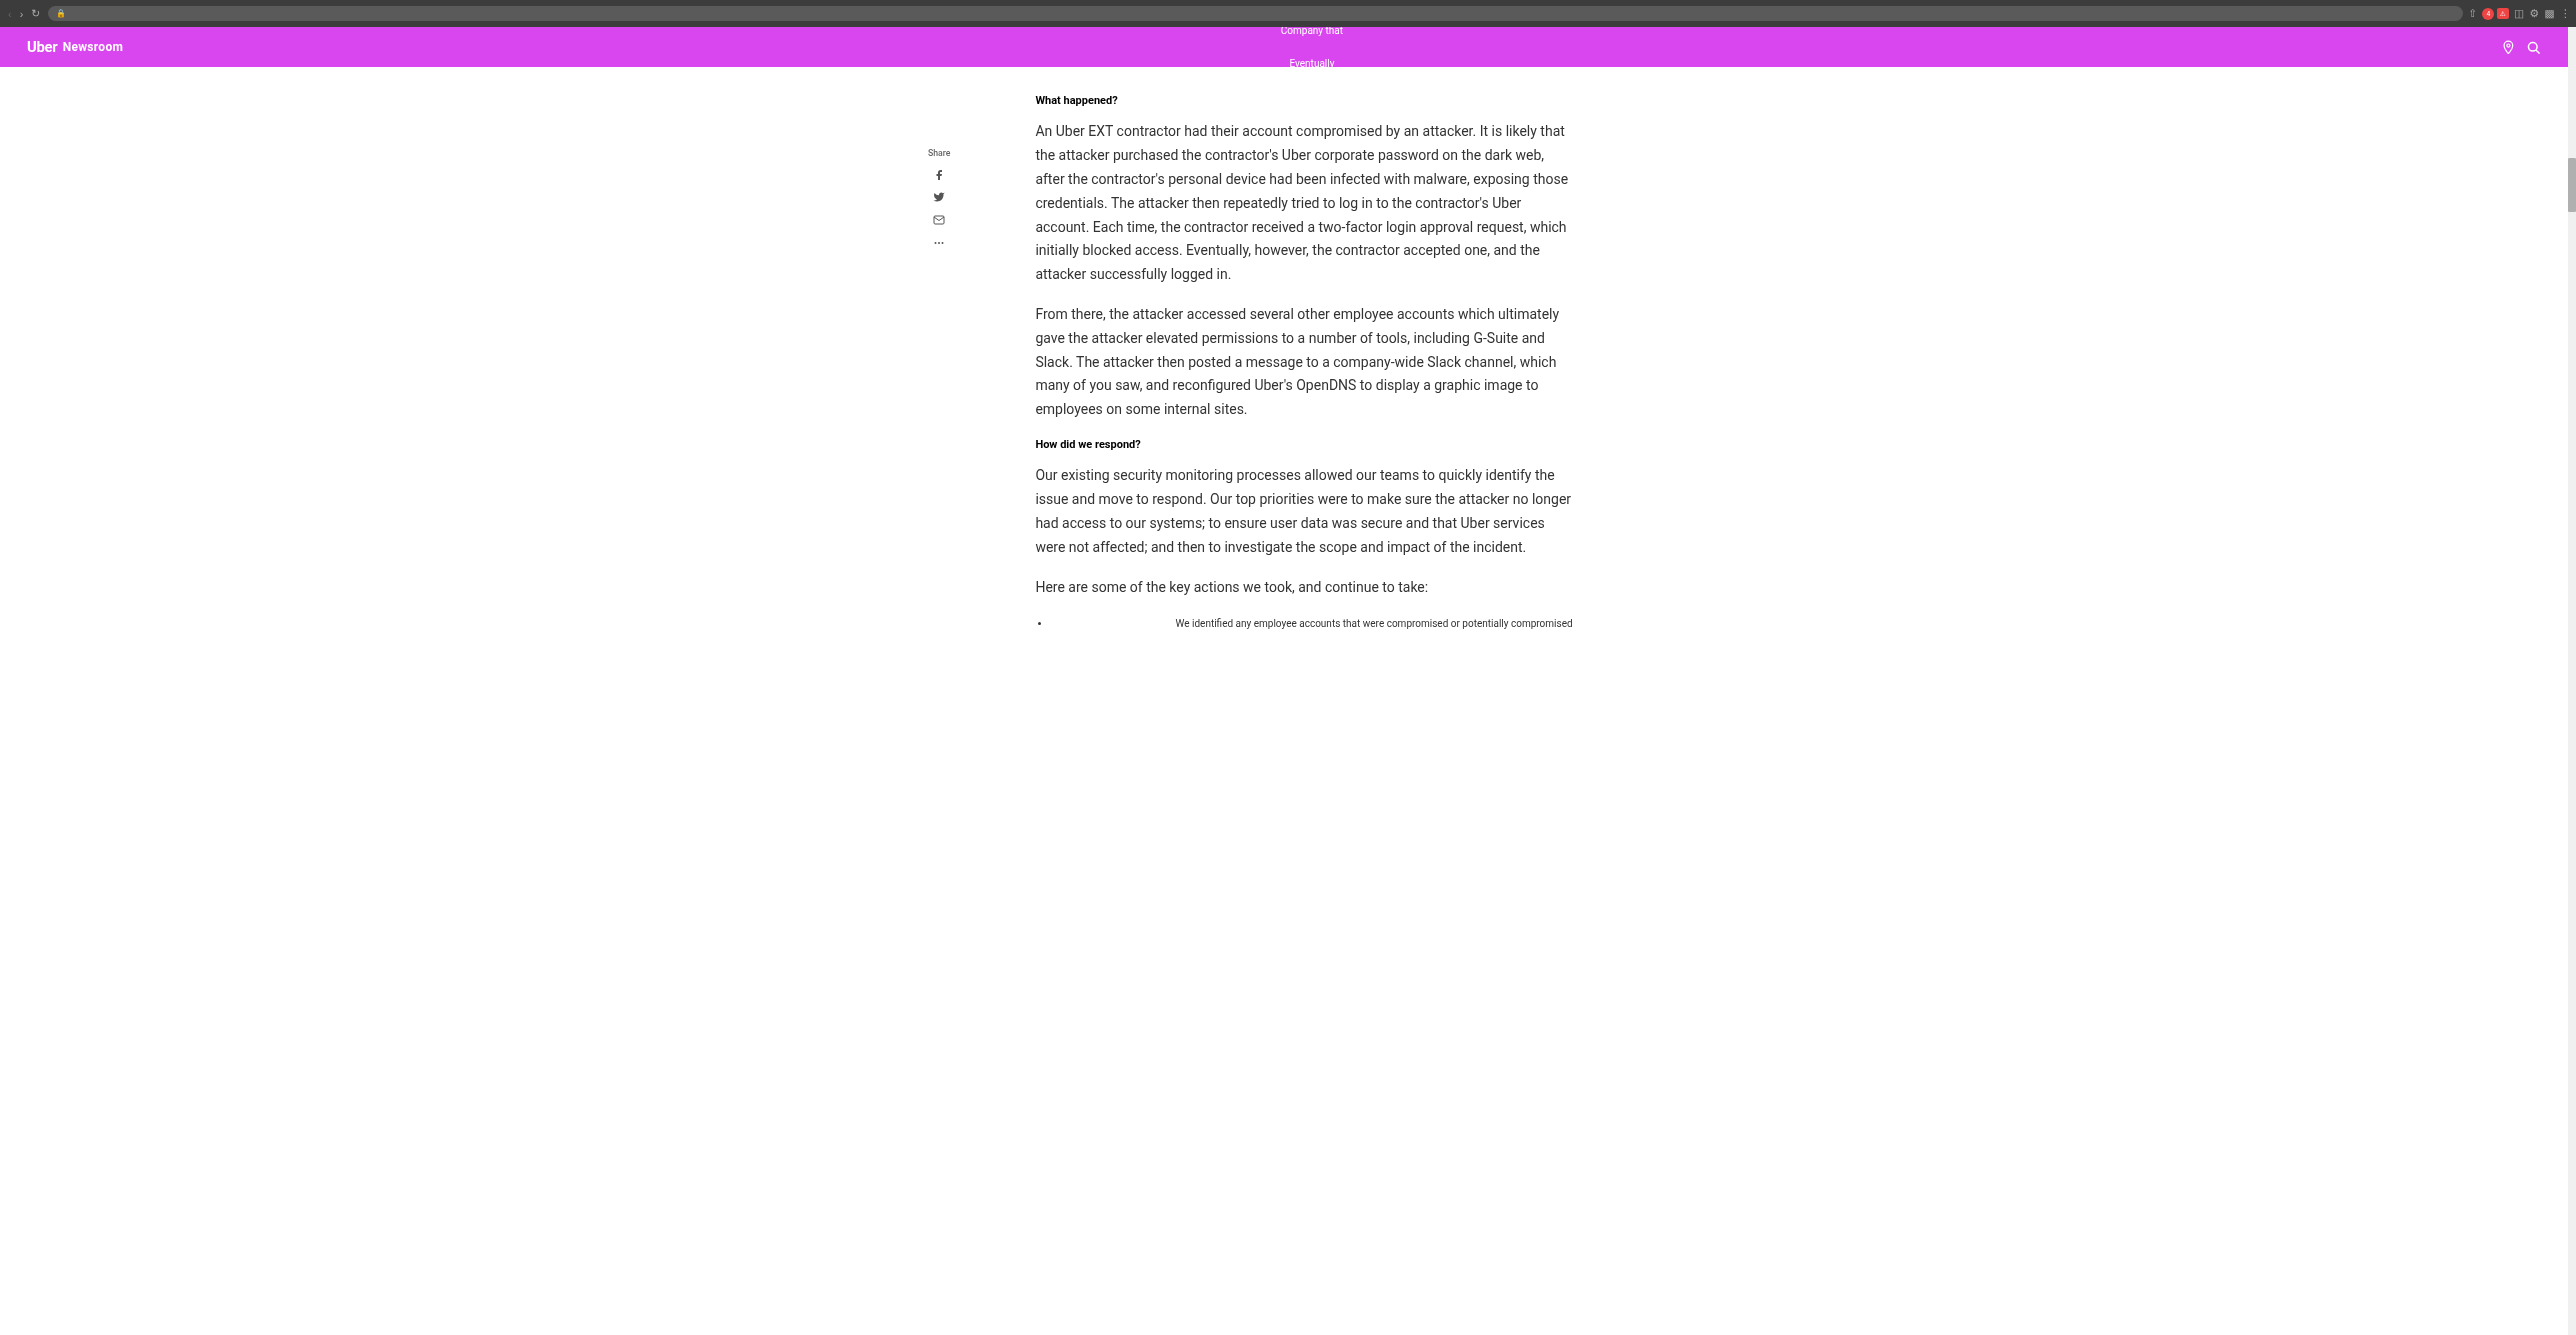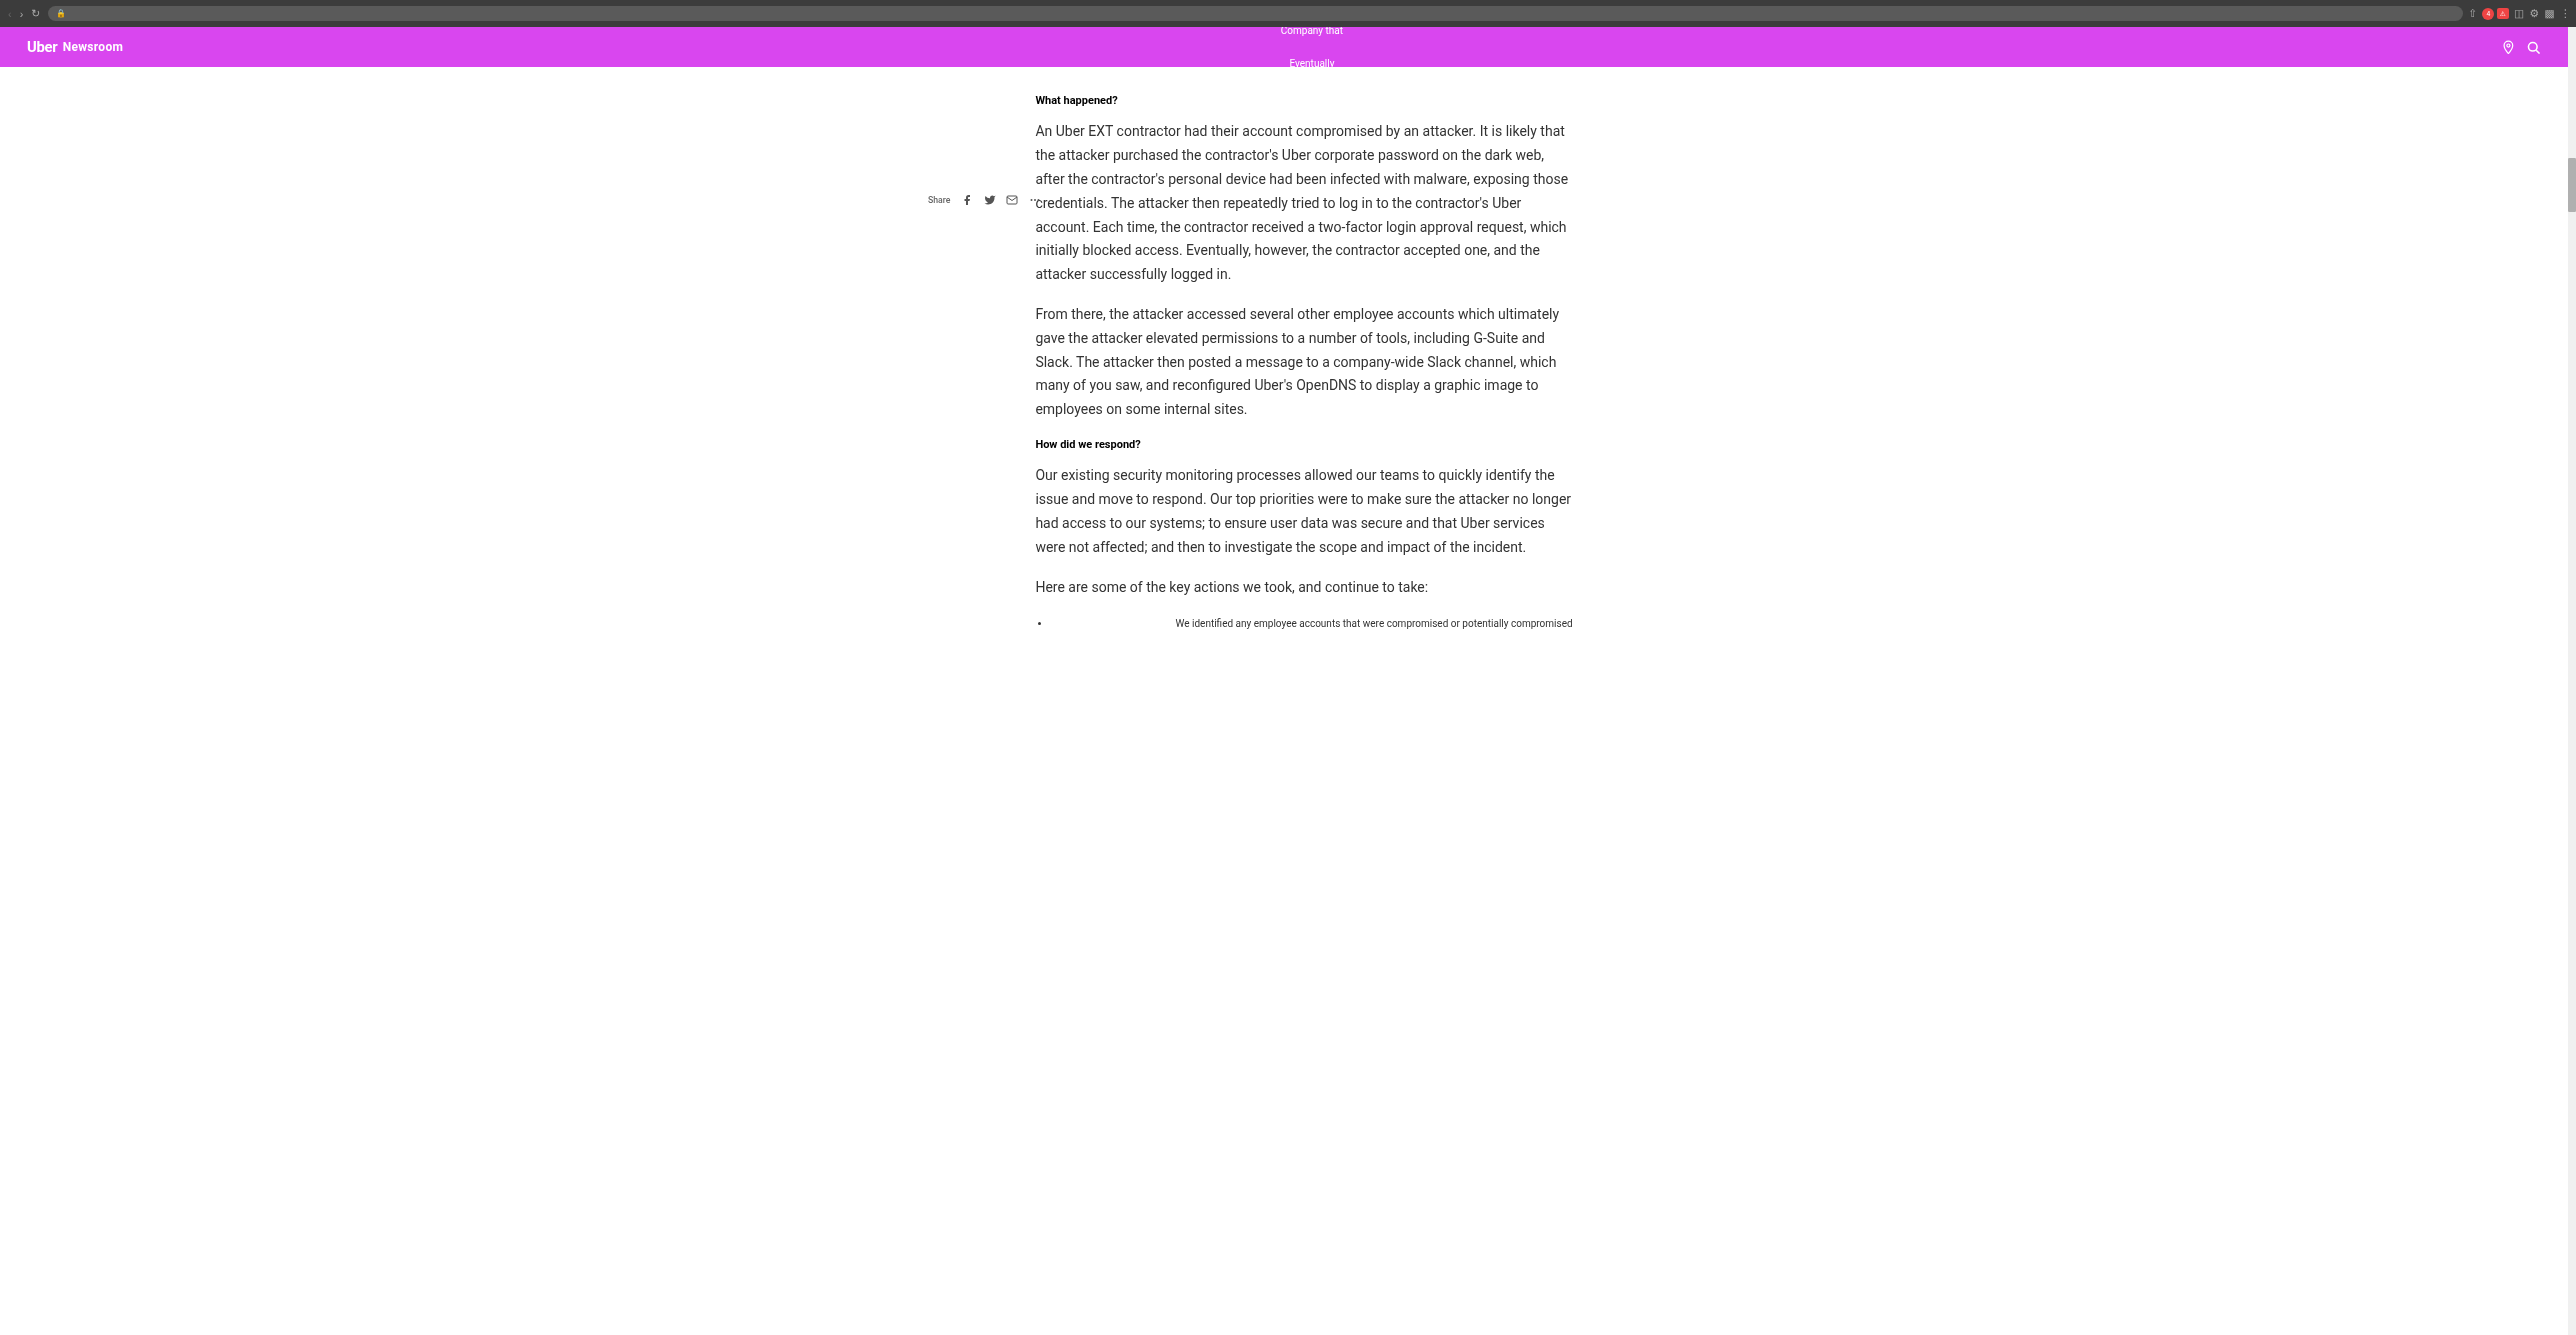--- a/index.html
+++ b/index.html
@@ -199,24 +199,23 @@
       padding: 27px 13.4px 40px;
       position: relative;
     }
 
     
     .share-sidebar {
       position: absolute;
       left: -54px;
       top: 81px;
       display: flex;
-      flex-direction: row;
+      flex-direction: column;
       align-items: center;
       gap: 10.7px;
-      margin-top: 46px;
     }
 
     .share-label {
       font-size: 8.7px;
       color: #666;
       font-weight: 500;
     }
 
     .share-icon-btn {
       background: none;

